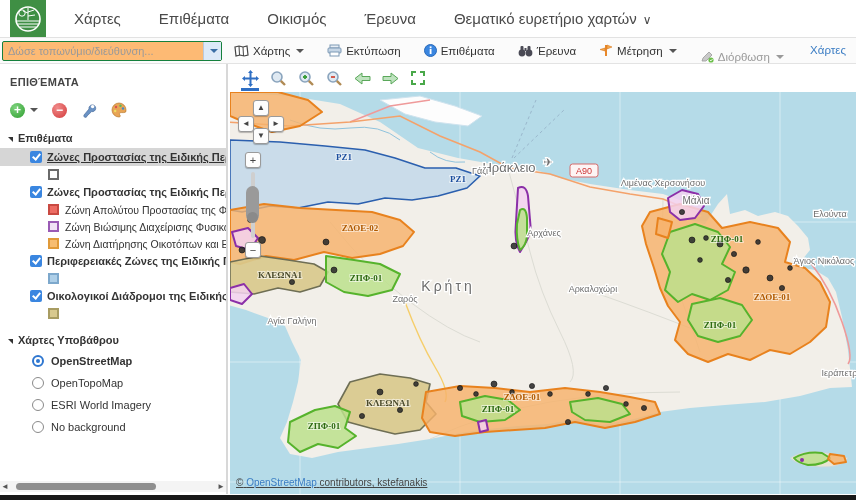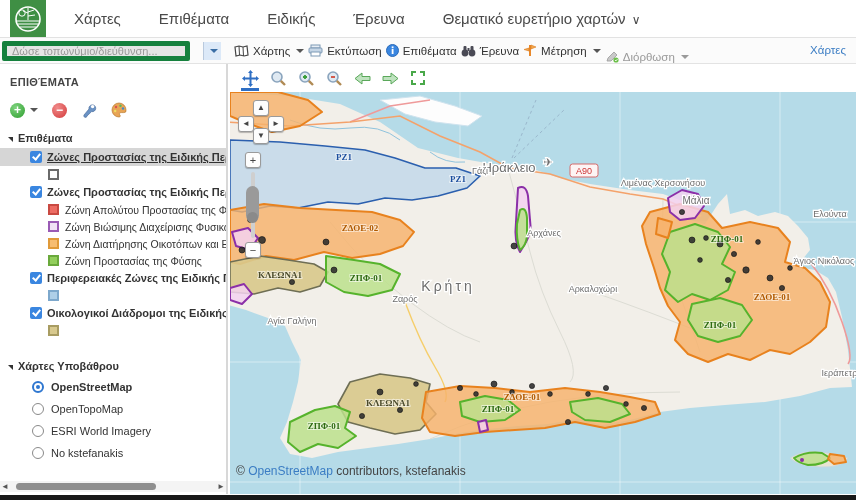--- a/index.html
+++ b/index.html
@@ -13,27 +13,27 @@
   .logo { width:36px; height:37px; background:#3f8f44; margin-left:10px; display:flex;
           align-items:center; justify-content:center; }
   .menu { display:flex; align-items:center; margin-left:28px; gap:38px; }
   .menu-item { font-size:15px; color:#4a4a4a; cursor:pointer; white-space:nowrap; }
   .menu-caret { font-size:12px; color:#4a4a4a; margin-left:6px; }
 
   
   .toolbar { position:absolute; left:0; top:38px; width:856px; height:26px; background:#fbfbfb;
              border-bottom:1px solid #e3e3e3; display:flex; align-items:center; }
   .searchwrap { position:relative; margin-left:2px; width:220px; height:20px; }
-  .searchwrap input { width:188px; height:20px; border:5px solid #15803d; border-radius:2px;
-             font-size:11px; padding:0 22px 0 5px; color:#555; background:#e5e5e5;
+  .searchwrap input { width:220px; height:20px; border:1px solid #15803d; border-radius:2px;
+             font-size:11px; padding:0 22px 0 5px; color:#555; background:#fdba74;
              font-family:"Liberation Sans", sans-serif;}
   .searchwrap input::placeholder { color:#9a9a9a; }
   .search-dd { position:absolute; right:1px; top:1px; width:18px; height:18px; background:#dce9f8;
              border-left:1px solid #b9c9dd; display:flex; align-items:center; justify-content:center; }
-  .tbtns { display:flex; align-items:center; margin-left:12px; gap:4px; }
+  .tbtns { display:flex; align-items:center; margin-left:12px; gap:23px; }
   .tbtn { display:flex; align-items:center; gap:4px; font-size:11.5px; color:#333; cursor:pointer;
           white-space:nowrap; }
   .tbtn.disabled { color:#9a9a9a;margin-top:12px; }
   .caret-down { width:0; height:0; border-left:4px solid transparent; border-right:4px solid transparent;
           border-top:4px solid #555; display:inline-block; margin-left:2px; }
   .caret-down.blue { border-top-color:#3a6ea5; }
   .right-link { position:absolute; right:10px; top:6px; font-size:11.5px; color:#3b7dc4; cursor:pointer; }
 
   
   .sidebar { position:absolute; left:0; top:64px; width:228px; height:430px; background:#fff;
@@ -72,21 +72,21 @@
 
   
   .map-toolbar { position:absolute; left:230px; top:64px; width:626px; height:28px; background:#fff;
            display:flex; align-items:flex-start; gap:8px; padding:4px 0 0 10px; }
   .mtb { width:20px; height:20px; display:flex; align-items:center; justify-content:center; cursor:pointer;
            position:relative; }
   .mtb.active::after { content:""; position:absolute; left:1px; bottom:-3px; width:18px; height:3px;
            background:#2f6fc4; }
   .map-area { position:absolute; left:230px; top:92px; width:626px; height:402px; background:#b5dbe8;
            overflow:hidden; }
-  .attribution { position:absolute; left:6px; bottom:16px; font-size:12px; color:#444; z-index:5; }
+  .attribution { position:absolute; left:6px; bottom:6px; font-size:10px; color:#444; z-index:5;text-decoration:underline; }
   .attribution a { color:#3b7dc4; text-decoration:none; }
 
   
   .pz { position:absolute; left:8px; top:8px; z-index:6; }
   .pzb { position:absolute; width:16px; height:16px; background:#fdfdfd; border:1px solid #9a9a9a;
          border-radius:3px; font-size:8px; color:#444; text-align:center; line-height:14px;
          box-shadow:0 1px 1px rgba(0,0,0,.25); cursor:pointer; }
   .pz-track { position:absolute; left:13px; top:72px; width:4px; height:66px; background:#cfcfcf;
          border-radius:2px; }
   .pz-thumb { position:absolute; left:8px; top:86px; width:13px; height:36px; background:#9a9a9a;
@@ -124,21 +124,21 @@
     <svg width="30" height="30" viewBox="0 0 30 30">
       <circle cx="15" cy="15" r="12" fill="none" stroke="#fff" stroke-width="1.6"></circle>
       <path d="M4,17 H26 M5,20 H25 M7,23 H23" stroke="#fff" stroke-width="1" fill="none"></path>
       <path d="M15,4 V16 M15,8 L21,6 M15,12 L22,11 M15,9 L10,7" stroke="#fff" stroke-width="1" fill="none"></path>
       <circle cx="9" cy="9" r="3.2" fill="none" stroke="#fff" stroke-width="1"></circle>
     </svg>
   </div>
   <div class="menu">
     <span class="menu-item">Χάρτες</span>
     <span class="menu-item">Επιθέματα</span>
-    <span class="menu-item">Ειδικής</span>
+    <span class="menu-item">Οικισμός</span>
     <span class="menu-item">Έρευνα</span>
     <span class="menu-item">
       <span>Θεματικό ευρετήριο χαρτών</span><span class="menu-caret">∨</span>
     </span>
   </div>
 </div>
 
 <div class="toolbar">
   <div class="searchwrap">
     <input type="text" placeholder="Δώσε τοπωνύμιο/διεύθυνση..." style="">
@@ -248,61 +248,57 @@
       <span class="legend-text">Ζώνη Απολύτου Προστασίας της Φύσης</span>
     </div>
     <div class="legend-row">
       <span class="swatch" style="background:#f0e2f5;border-color:#9a5bb5"></span>
       <span class="legend-text">Ζώνη Βιώσιμης Διαχείρισης Φυσικών Πόρων</span>
     </div>
     <div class="legend-row">
       <span class="swatch" style="background:#f7bd72;border-color:#e09a3a"></span>
       <span class="legend-text">Ζώνη Διατήρησης Οικοτόπων και Ειδών</span>
     </div>
-    <div class="legend-row">
-      <span class="swatch" style="background:#93cf5c;border-color:#6aa93c"></span>
-      <span class="legend-text">Ζώνη Προστασίας της Φύσης</span>
-    </div>
 
     <div class="layer-row">
       <span class="cbx"></span>
       <span class="layer-label">Περιφερειακές Ζώνες της Ειδικής Περιβαλλοντικής Ι</span>
     </div>
     <div class="legend-row legend-only">
       <span class="swatch" style="background:#aecfe8;border-color:#7da8cc"></span>
     </div>
 
     <div class="layer-row">
       <span class="cbx"></span>
       <span class="layer-label">Οικολογικοί Διάδρομοι της Ειδικής Περιβαλλοντικής</span>
     </div>
     <div class="legend-row legend-only">
       <span class="swatch" style="background:#d8c98e;border-color:#a89c62"></span>
     </div>
 
-    <div class="tree-root" style="margin-top:21px">
+    <div class="tree-root" style="margin-top:12px">
       <span class="tri"></span>
       <span>Χάρτες Υποβάθρου</span>
     </div>
 
     <div class="radio-row">
       <span class="radio sel"></span>
       <span style="font-weight:bold">OpenStreetMap</span>
     </div>
     <div class="radio-row">
       <span class="radio"></span>
       <span>OpenTopoMap</span>
     </div>
     <div class="radio-row">
       <span class="radio"></span>
       <span>ESRI World Imagery</span>
     </div>
     <div class="radio-row">
       <span class="radio"></span>
-      <span>No kstefanakis</span>
+      <span>No background</span>
     </div>
   </div>
 
   <div class="sb-scroll">
     <span class="sb-arrow">◄</span>
     <span class="sb-thumb"></span>
     <span class="sb-arrow" style="margin-left:auto">►</span>
   </div>
 </div>
 

